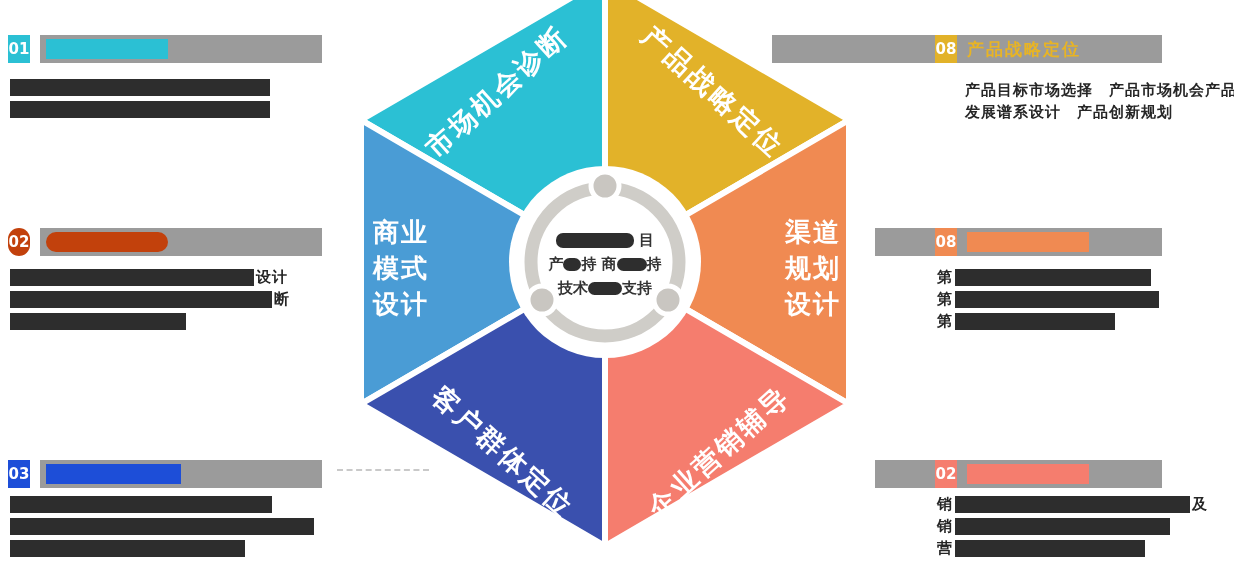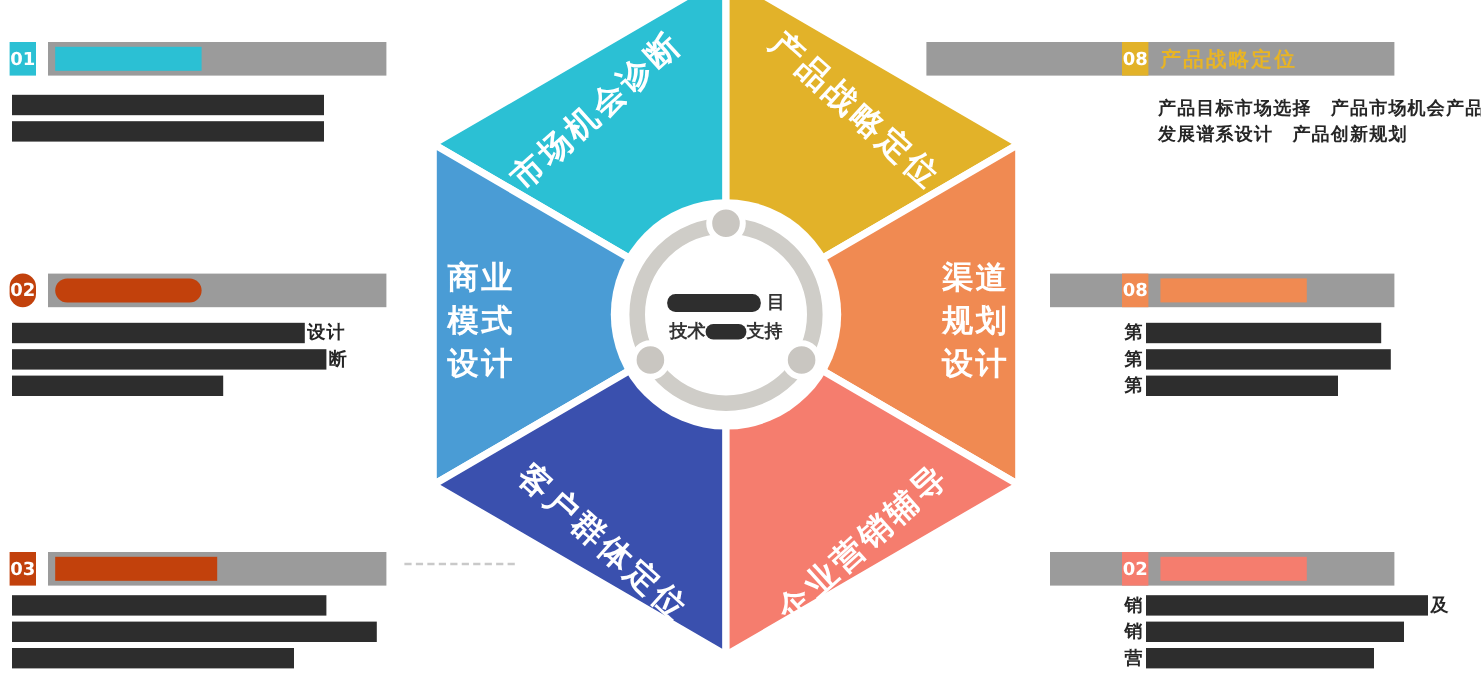--- a/index.html
+++ b/index.html
@@ -24,21 +24,21 @@
          justify-content:center;color:#fff;font-size:15px;font-weight:bold;}
   .gbar{position:absolute;height:28px;background:#9b9b9b;}
   .tblock{position:absolute;height:20px;}
   .dline{position:absolute;height:20px;display:flex;align-items:center;font-size:15px;
          font-weight:bold;color:#262626;letter-spacing:1px;white-space:nowrap;}
   .blk{background:#2d2d2d;height:17px;display:inline-block;margin:0 2px;}
   .r-title{position:absolute;height:28px;display:flex;align-items:center;font-size:17px;
            font-weight:bold;color:#e8b424;letter-spacing:2px;}
   .dash{position:absolute;border-top:2px dashed #c9c9c9;}
 
-  .c-cyan{background:#2bc0d4;}  .c-blue{background:#c2410c;border-radius:13px;}  .c-dblue{background:#c2410c;}
+  .c-cyan{background:#2bc0d4;}  .c-blue{background:#c2410c;border-radius:13px;}  .c-dblue{background:#1d4ed8;}
   .c-yellow{background:#e2b229;}.c-orange{background:#f08a52;}.c-salmon{background:#f57d6e;}
 </style>
 </head>
 <body>
 
 <div id="canvas">
 
   <svg width="1234" height="573" viewBox="0 0 1234 573">
     <polygon points="605,262 605,-22 361,120" fill="#2bc0d4" stroke="#fff" stroke-width="6"></polygon>
     <polygon points="605,262 605,-22 849,120" fill="#e2b229" stroke="#fff" stroke-width="6"></polygon>
@@ -66,20 +66,24 @@
     <div>规划</div>
     <div>设计</div>
   </div>
   <div class="hex-label" style="left:503px;top:452px;--r:42deg">客户群体定位</div>
   <div class="hex-label" style="left:719px;top:452px;--r:-42deg">企业营销辅导</div>
 
   <div class="center-label">
     <div>
       <span class="pill" style="width:78px;height:15px"></span>
       <span>目</span>
+    </div>
+    <div>
+      <span>产</span><span class="pill" style="width:18px;height:13px"></span><span>持</span>
+      <span>商</span><span class="pill" style="width:30px;height:13px"></span><span>持</span>
     </div>
     <div>
       <span>技术</span><span class="pill" style="width:34px;height:13px"></span><span>支持</span>
     </div>
   </div>
 
   <div class="numsq c-cyan" style="left:8px;top:35px">01</div>
   <div class="gbar" style="left:40px;top:35px;width:282px"></div>
   <div class="tblock c-cyan" style="left:46px;top:39px;width:122px"></div>
   <div class="dline" style="left:8px;top:77px">

